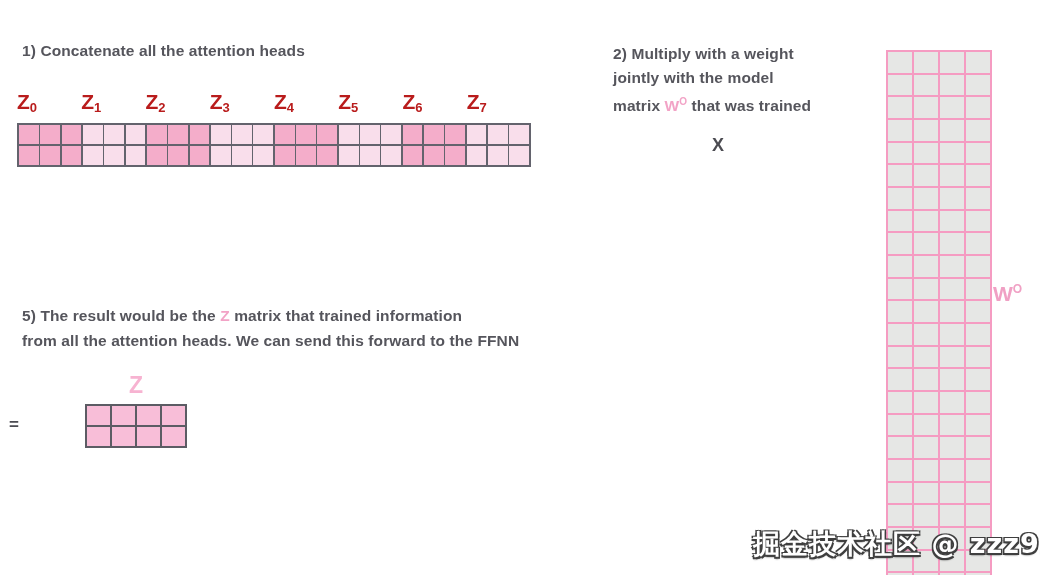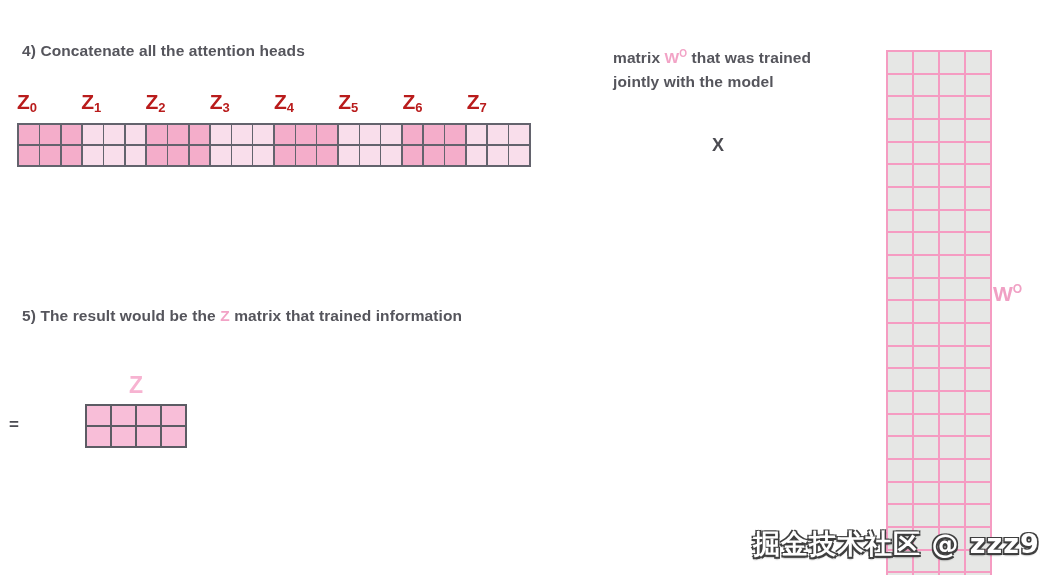--- a/index.html
+++ b/index.html
@@ -86,21 +86,21 @@
       -1.5px -1.5px 0 #3f3f3f, 1.5px -1.5px 0 #3f3f3f,
       -1.5px 1.5px 0 #3f3f3f, 1.5px 1.5px 0 #3f3f3f,
       0 2px 2px #2f2f2f;
     z-index: 10;
     white-space: nowrap;
   }
 </style>
 </head>
 <body>
 
-<div class="abs step-text" id="step1-title">4) Concatenate all the attention heads</div>
+<div class="abs step-text" id="step1-title">1) Concatenate all the attention heads</div>
 
 <div class="abs" id="head-labels">
     <span class="head-label">Z<span class="sub">0</span></span>
     <span class="head-label">Z<span class="sub">1</span></span>
     <span class="head-label">Z<span class="sub">2</span></span>
     <span class="head-label">Z<span class="sub">3</span></span>
     <span class="head-label">Z<span class="sub">4</span></span>
     <span class="head-label">Z<span class="sub">5</span></span>
     <span class="head-label">Z<span class="sub">6</span></span>
     <span class="head-label">Z<span class="sub">7</span></span>
@@ -151,22 +151,23 @@
     <div class="cell" style="background: rgb(249, 222, 235);"></div>
     <div class="cell" style="background: rgb(244, 173, 202);"></div>
     <div class="cell" style="background: rgb(244, 173, 202);"></div>
     <div class="cell" style="background: rgb(244, 173, 202);"></div>
     <div class="cell" style="background: rgb(249, 222, 235);"></div>
     <div class="cell" style="background: rgb(249, 222, 235);"></div>
     <div class="cell" style="background: rgb(249, 222, 235);"></div>
   </div>
 
 <div class="abs step-text" id="step2-text">
+  <div>2) Multiply with a weight</div>
+  <div>jointly with the model</div>
   <div><span>matrix </span><span class="pink"><span>W</span><sup>O</sup></span><span> that was trained</span></div>
-  <div>jointly with the model</div>
 </div>
 
 <div class="abs" id="times-sign">X</div>
 
 <div class="abs matrix" id="w-matrix" style="grid-template-columns: repeat(4, 1fr); grid-template-rows: repeat(24, 1fr);">
     <div class="cell" style="background: rgb(230, 231, 229);"></div>
     <div class="cell" style="background: rgb(230, 231, 229);"></div>
     <div class="cell" style="background: rgb(230, 231, 229);"></div>
     <div class="cell" style="background: rgb(230, 231, 229);"></div>
     <div class="cell" style="background: rgb(230, 231, 229);"></div>
@@ -260,20 +261,21 @@
     <div class="cell" style="background: rgb(230, 231, 229);"></div>
     <div class="cell" style="background: rgb(230, 231, 229);"></div>
     <div class="cell" style="background: rgb(230, 231, 229);"></div>
     <div class="cell" style="background: rgb(230, 231, 229);"></div>
   </div>
 
 <div class="abs" id="w-label"><span>W</span><sup>O</sup></div>
 
 <div class="abs step-text" id="step3-text">
   <div><span>5) The result would be the </span><span class="pink">Z</span><span> matrix that trained information</span></div>
+  <div>from all the attention heads. We can send this forward to the FFNN</div>
 </div>
 
 <div class="abs" id="equals-sign">=</div>
 
 <div class="abs" id="z-label">Z</div>
 
 <div class="abs matrix" id="result-matrix" style="grid-template-columns: repeat(4, 1fr); grid-template-rows: repeat(2, 1fr);">
     <div class="cell" style="background: rgb(248, 190, 216);"></div>
     <div class="cell" style="background: rgb(248, 190, 216);"></div>
     <div class="cell" style="background: rgb(248, 190, 216);"></div>

